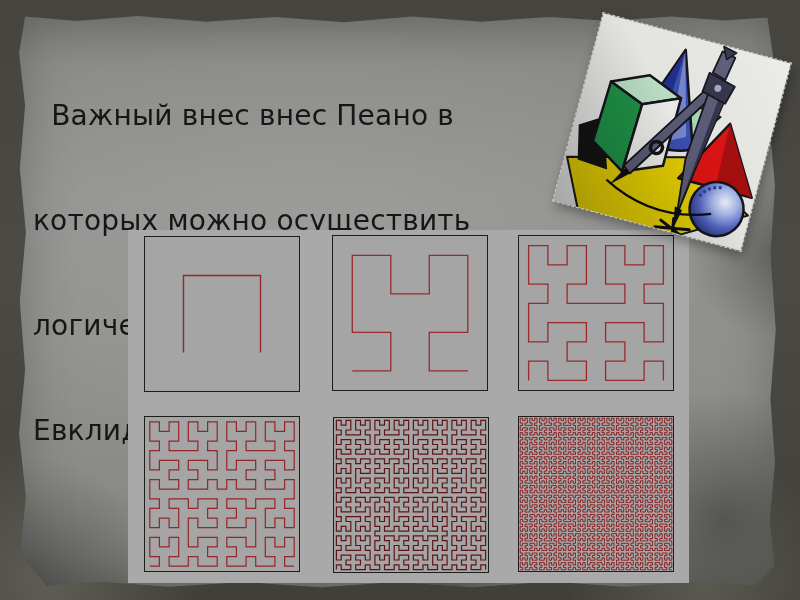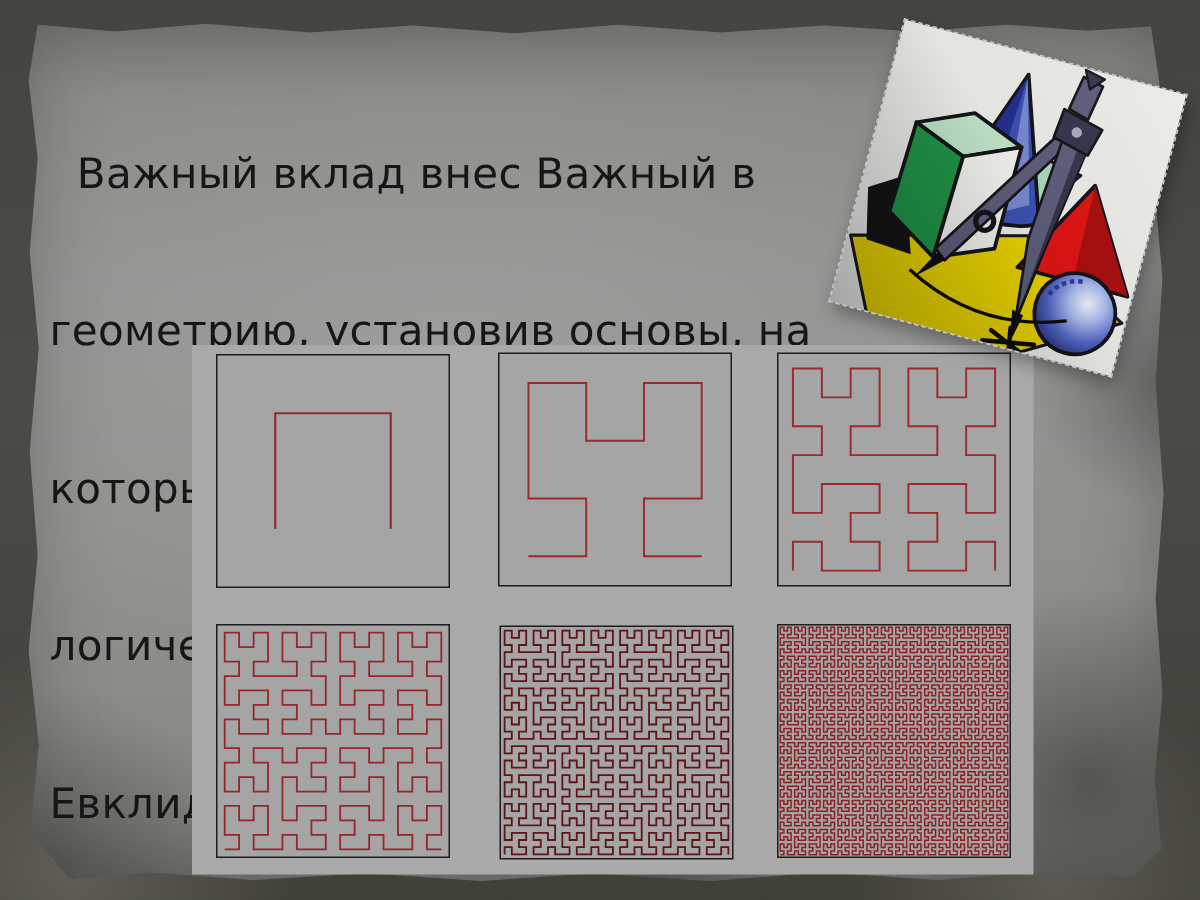--- a/index.html
+++ b/index.html
@@ -55,22 +55,21 @@
   .clipart svg{display:block;}
 </style>
 </head>
 <body>
 
 <div class="slide">
 
   <div class="paper"></div>
 
   <div class="text-block" style="color: rgb(22, 22, 22);">
-    <div class="text-line">  Важный вклад внес Важный в</div>
-    <div class="text-line">геометрию, установив основы, на</div>
+    <div class="text-line">  Важный внес внес Пеано в</div>
     <div class="text-line">которых можно осуществить</div>
     <div class="text-line">логическое построение геометрии</div>
     <div class="text-line">Евклида. Он  первый построил</div>
     
     
     
   </div>
 
   <div class="curves-panel" style="background: rgb(169, 169, 169);">
     <div class="curve-cell cell-0" style="border-color: rgb(29, 29, 29);">

